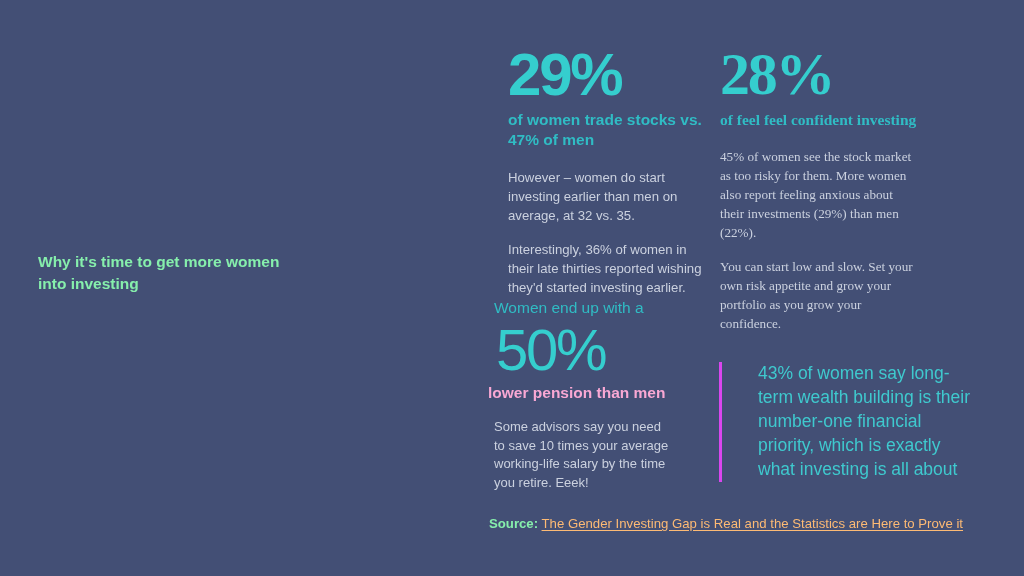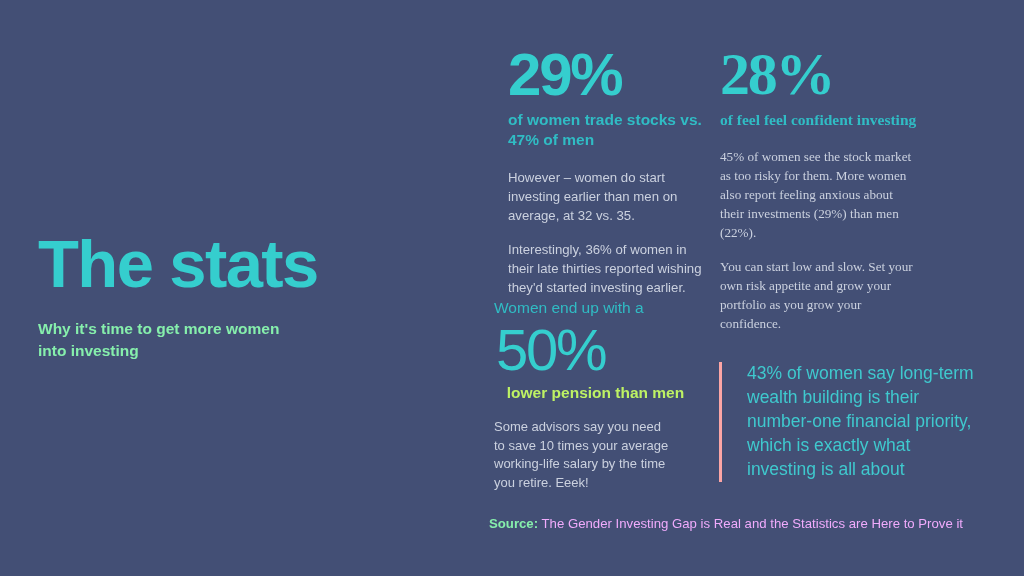--- a/index.html
+++ b/index.html
@@ -99,39 +99,38 @@
     line-height: 1.04;
     letter-spacing: -2.2px;
     color: #35CECE;
     margin: 2px 0 0 8px;
   }
   #pension-label {
     margin: 3px 0 0 0;
     font-size: 15.5px;
     font-weight: bold;
     line-height: 1.33;
-    color: #bef264;
-    text-align: center;
+    color: #f9a8d4;
   }
   #pension-body {
     margin: 14px 0 0 6px;
     font-size: 13px;
     line-height: 1.43;
     color: #CBD1DF;
     width: 180px;
   }
 
   
   #quote-block {
     position: absolute;
     left: 719px;
     top: 362px;
     width: 262px;
-    border-left: 3px solid #fca5a5;
-    padding-left: 25px;
+    border-left: 3px solid #d946ef;
+    padding-left: 36px;
     box-sizing: border-box;
   }
   #quote-text {
     margin: 0;
     font-size: 17.5px;
     line-height: 1.37;
     color: #3FC9CE;
   }
 
   
@@ -141,32 +140,32 @@
     top: 515px;
     font-size: 13.2px;
     line-height: 1.4;
     white-space: nowrap;
   }
   #source-prefix {
     font-weight: bold;
     color: #86efac;
   }
   #source-link {
-    color: #f0abfc;
+    color: #fdba74;
+    text-decoration: underline;
     text-underline-offset: 2px;
     cursor: pointer;
   }
 </style>
 </head>
 <body>
 
 <div id="slide">
 
   <div id="title-block">
-    <h1 id="page-title">The stats</h1>
     <p id="page-subtitle">Why it's time to get more women into investing</p>
   </div>
 
   <div id="col-left" class="stat-col">
     <div class="big-number">29%</div>
     <div class="stat-label">of women trade stocks vs. 47% of men</div>
     <p class="stat-body">However – women do start investing earlier than men on average, at 32 vs. 35.</p>
     <p class="stat-body">Interestingly, 36% of women in their late thirties reported wishing they'd started investing earlier.</p>
   </div>
 

